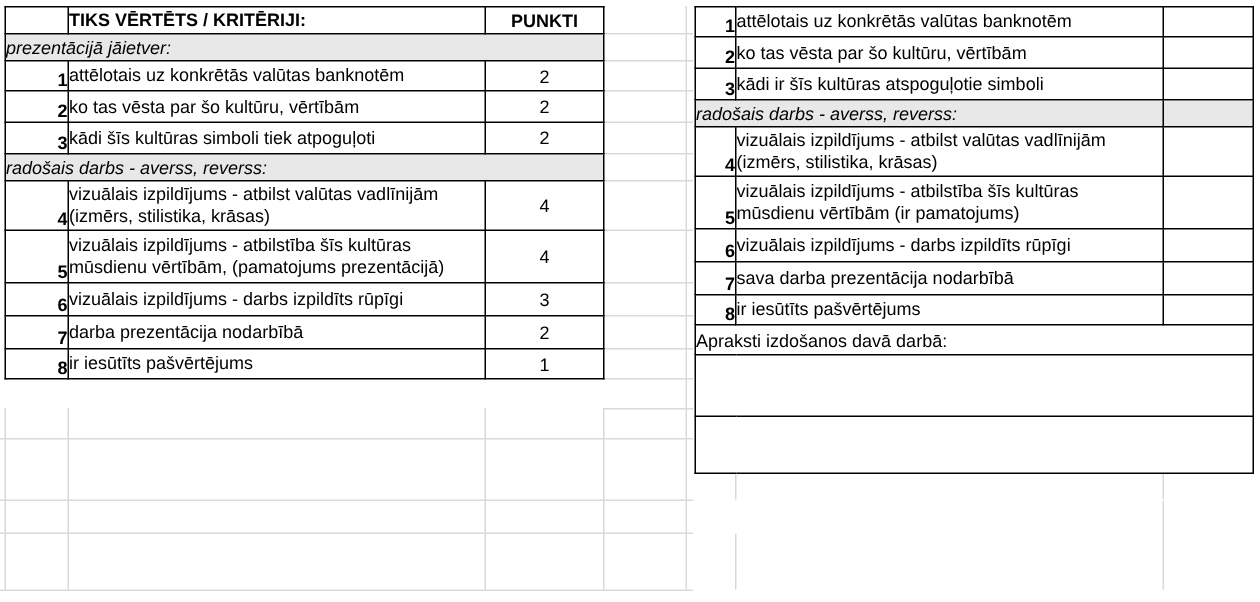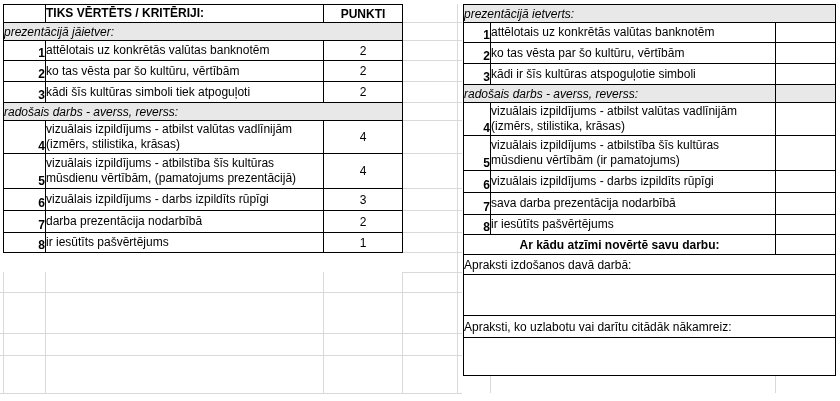--- a/index.html
+++ b/index.html
@@ -129,23 +129,20 @@
     </tbody>
   </table>
 
   <table class="tbl" style="left:463px;top:4px;width:372px;">
     <colgroup>
         <col style="width:27px">
         <col style="width:285px">
         <col style="width:60px">
       </colgroup>
     <tbody>
-      <tr class="rh18">
-        <td colspan="3" class="sec padR">prezentācijā ietverts:</td>
-      </tr>
       <tr class="rh20">
         <td class="num">1</td>
         <td class="txt">attēlotais uz konkrētās valūtas banknotēm</td>
         <td></td>
       </tr>
       <tr class="rh21">
         <td class="num">2</td>
         <td class="txt">ko tas vēsta par šo kultūru, vērtībām</td>
         <td></td>
       </tr>
@@ -179,31 +176,24 @@
         <td class="num">7</td>
         <td class="txt">sava darba prezentācija nodarbībā</td>
         <td></td>
       </tr>
       <tr class="rh20">
         <td class="num">8</td>
         <td class="txt">ir iesūtīts pašvērtējums</td>
         <td></td>
       </tr>
       <tr class="rh20">
-        <td colspan="2" class="grade">Ar kādu atzīmi novērtē savu darbu:</td>
-        <td></td>
-      </tr>
-      <tr class="rh20">
         <td colspan="3" class="prompt">Apraksti izdošanos davā darbā:</td>
       </tr>
       <tr class="rh41">
         <td colspan="3" class="answer blackbottom"></td>
-      </tr>
-      <tr class="rh22">
-        <td colspan="3" class="prompt">Apraksti, ko uzlabotu vai darītu citādāk nākamreiz:</td>
       </tr>
       <tr class="rh38">
         <td colspan="3" class="answer"></td>
       </tr>
     </tbody>
   </table>
 
 </div>
 
 </body></html>

